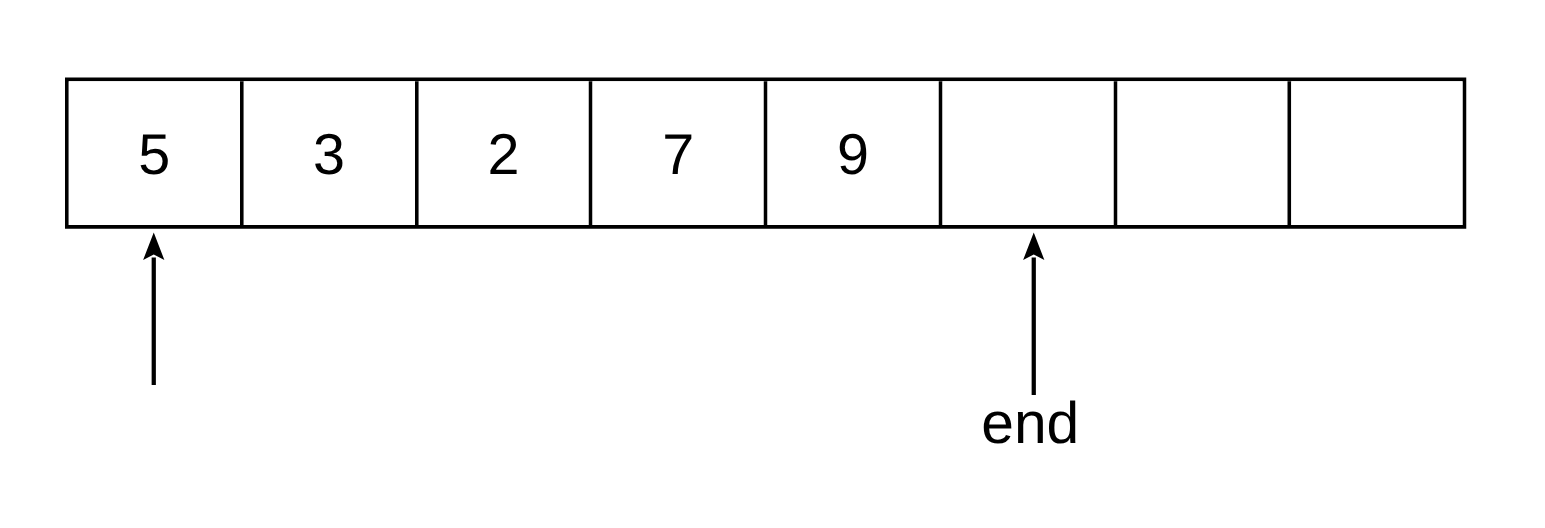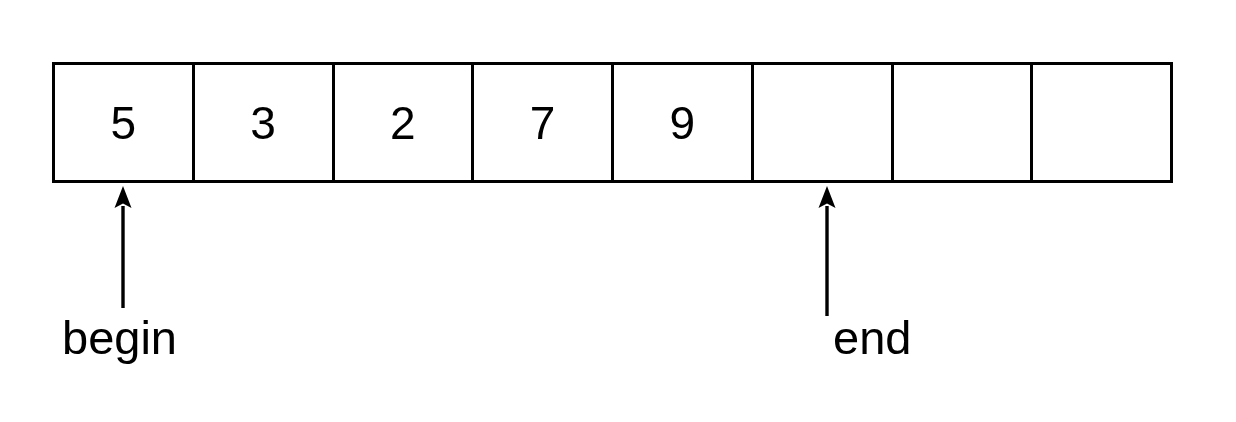--- a/index.html
+++ b/index.html
@@ -80,21 +80,20 @@
     color: #000000;
     white-space: nowrap;
   }
   #begin-label {
     left: 62px;
     top: 314px;
   }
   #end-label {
     left: 785px;
     top: 314px;
-    margin-left: 48px;
   }
 </style>
 </head>
 <body>
 
 <div id="stage">
 
   <div id="array-container">
     <div class="array-cell">
       <span class="cell-value">5</span>
@@ -129,16 +128,15 @@
     </svg>
   </div>
 
   <div class="pointer-arrow" id="end-arrow">
     <svg width="26" height="130" viewBox="0 0 26 130" aria-hidden="true">
       <line x1="13" y1="130" x2="13" y2="20" stroke="#000000" stroke-width="3.4"></line>
       <polygon points="13,0 21.5,22 13,17.5 4.5,22" fill="#000000"></polygon>
     </svg>
   </div>
 
-  <div class="pointer-label" id="begin-label">begin</div>
   <div class="pointer-label" id="end-label">end</div>
 
 </div>
 
 </body></html>

